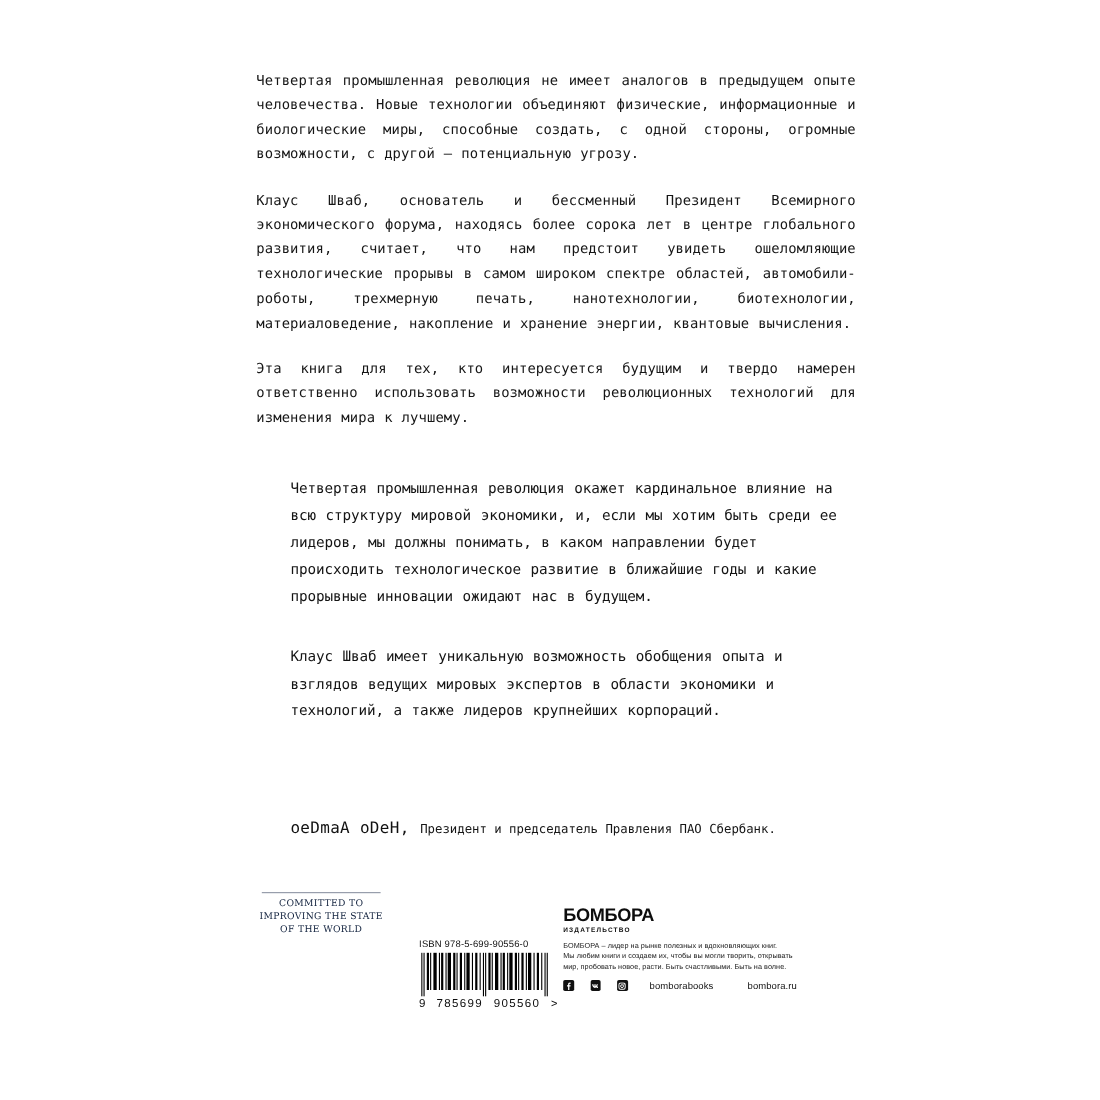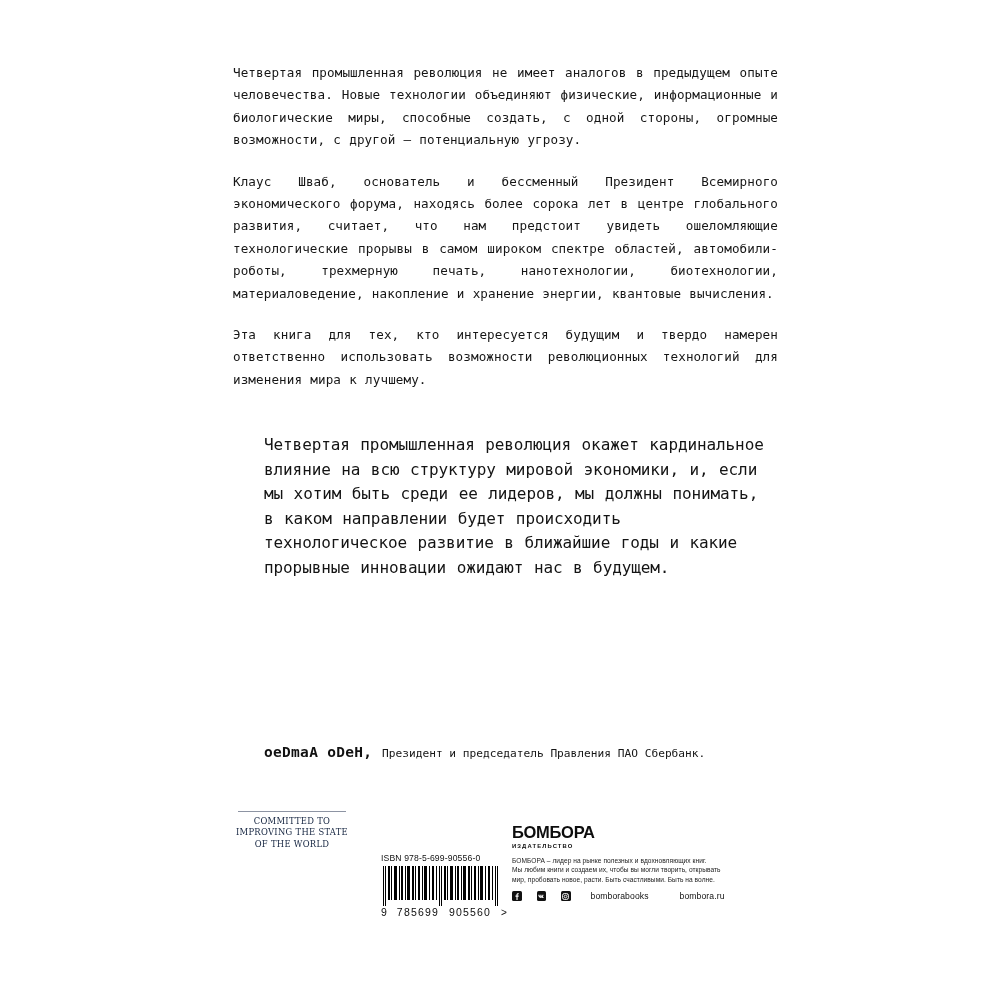--- a/index.html
+++ b/index.html
@@ -47,40 +47,40 @@
   
   .quote {
     position: absolute;
     left: 264px;
     top: 433px;
     width: 500px;
   }
   .quote p {
     margin: 0 0 30px 0;
     font-family: "DejaVu Sans Mono", "Liberation Mono", monospace;
-    font-size: 16px;
+    font-size: 13px;
     line-height: 24.6px;
     letter-spacing: -0.1px;
     color: #141414;
     word-spacing: 1px;
   }
   .quote p:last-child { margin-bottom: 0; }
 
   
   .attribution {
     position: absolute;
     left: 264px;
     top: 742px;
     width: 540px;
     white-space: nowrap;
   }
   .attribution .author {
     font-family: "DejaVu Sans Mono", "Liberation Mono", monospace;
     font-size: 14.5px;
-    font-weight: bold;
+    font-weight: normal;
     letter-spacing: 0.3px;
     color: #111111;
   }
   .attribution .role {
     font-family: "DejaVu Sans Mono", "Liberation Mono", monospace;
     font-size: 11.2px;
     letter-spacing: 0px;
     color: #161616;
   }
 
@@ -227,20 +227,21 @@
 <div class="page">
 
   <div class="intro">
     <p>Четвертая промышленная революция не имеет аналогов в предыдущем опыте человечества. Новые технологии объединяют физические, информационные и биологические миры, способные создать, с одной стороны, огромные возможности, с другой — потенциальную угрозу.</p>
     <p>Клаус Шваб, основатель и бессменный Президент Всемирного экономического форума, находясь более сорока лет в центре глобального развития, считает, что нам предстоит увидеть ошеломляющие технологические прорывы в самом широком спектре областей, автомобили-роботы, трехмерную печать, нанотехнологии, биотехнологии, материаловедение, накопление и хранение энергии, квантовые вычисления.</p>
     <p>Эта книга для тех, кто интересуется будущим и твердо намерен ответственно использовать возможности революционных технологий для изменения мира к лучшему.</p>
   </div>
 
   <div class="quote">
     <p>Четвертая промышленная революция окажет кардинальное влияние на всю структуру мировой экономики, и, если мы хотим быть среди ее лидеров, мы должны понимать, в каком направлении будет происходить технологическое развитие в ближайшие годы и какие прорывные инновации ожидают нас в будущем.</p>
+    <p>Клаус Шваб имеет уникальную возможность обобщения опыта и взглядов ведущих мировых экспертов в области экономики и технологий, а также лидеров крупнейших корпораций.</p>
   </div>
 
   <div class="attribution">
     <span class="author">oeDmaA oDeH,</span>
     <span class="role">Президент и председатель Правления ПАО Сбербанк.</span>
   </div>
 
   <div class="wef">
     <div class="wef-rule"></div>
     <div class="wef-tag">

